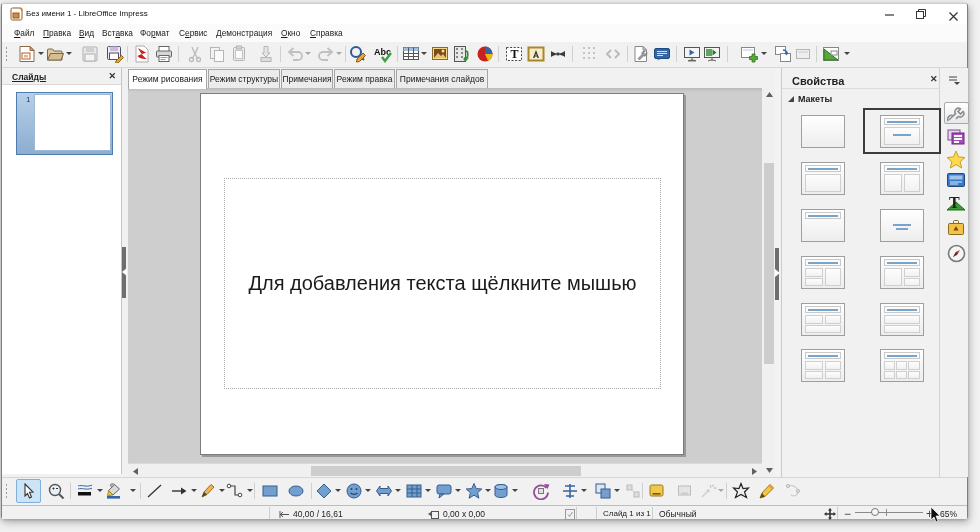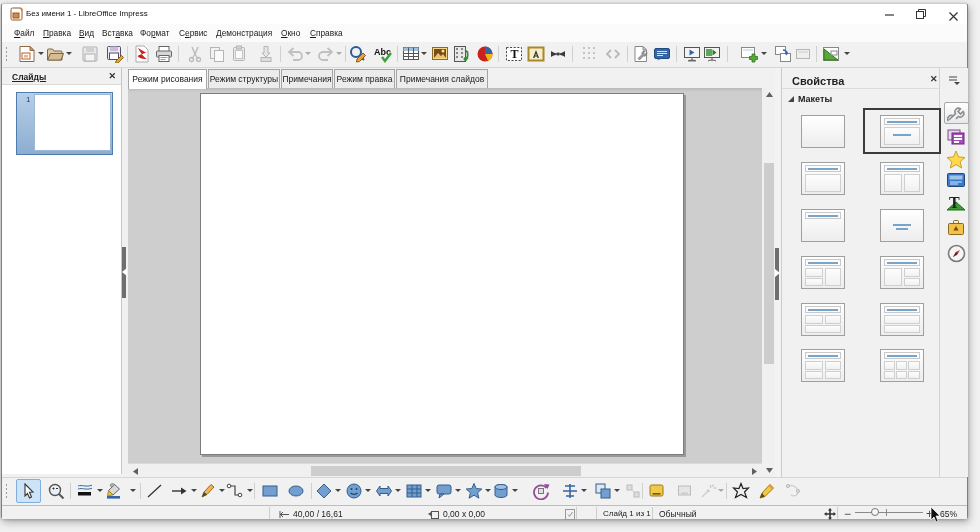--- a/index.html
+++ b/index.html
@@ -334,20 +334,21 @@
   </div>
 <div id="tabs">
   <div class="tab" style="left:80px;width:72px">Режим структуры</div>
   <div class="tab" style="left:153px;width:52px">Примечания</div>
   <div class="tab" style="left:206px;width:61px">Режим правка</div>
   <div class="tab" style="left:268px;width:92px">Примечания слайдов</div>
   <div class="tab act" style="left:0px;width:79px">Режим рисования</div>
 </div>
 <div id="workspace">
   <div id="slide">
+    <div class="ph" id="ph-body">Для добавления текста щёлкните мышью</div>
   </div>
 </div>
 <div id="hscroll">
     <svg class="abs" style="left:5px;top:4px" width="5" height="7" viewBox="0 0 5 7">
       <path d="M5 0 L0 3.5 L5 7 Z" fill="#606060"></path>
     </svg>
     <div class="th"></div>
     <svg class="abs" style="right:5px;top:4px" width="5" height="7" viewBox="0 0 5 7">
       <path d="M0 0 L5 3.5 L0 7 Z" fill="#606060"></path>
     </svg>

